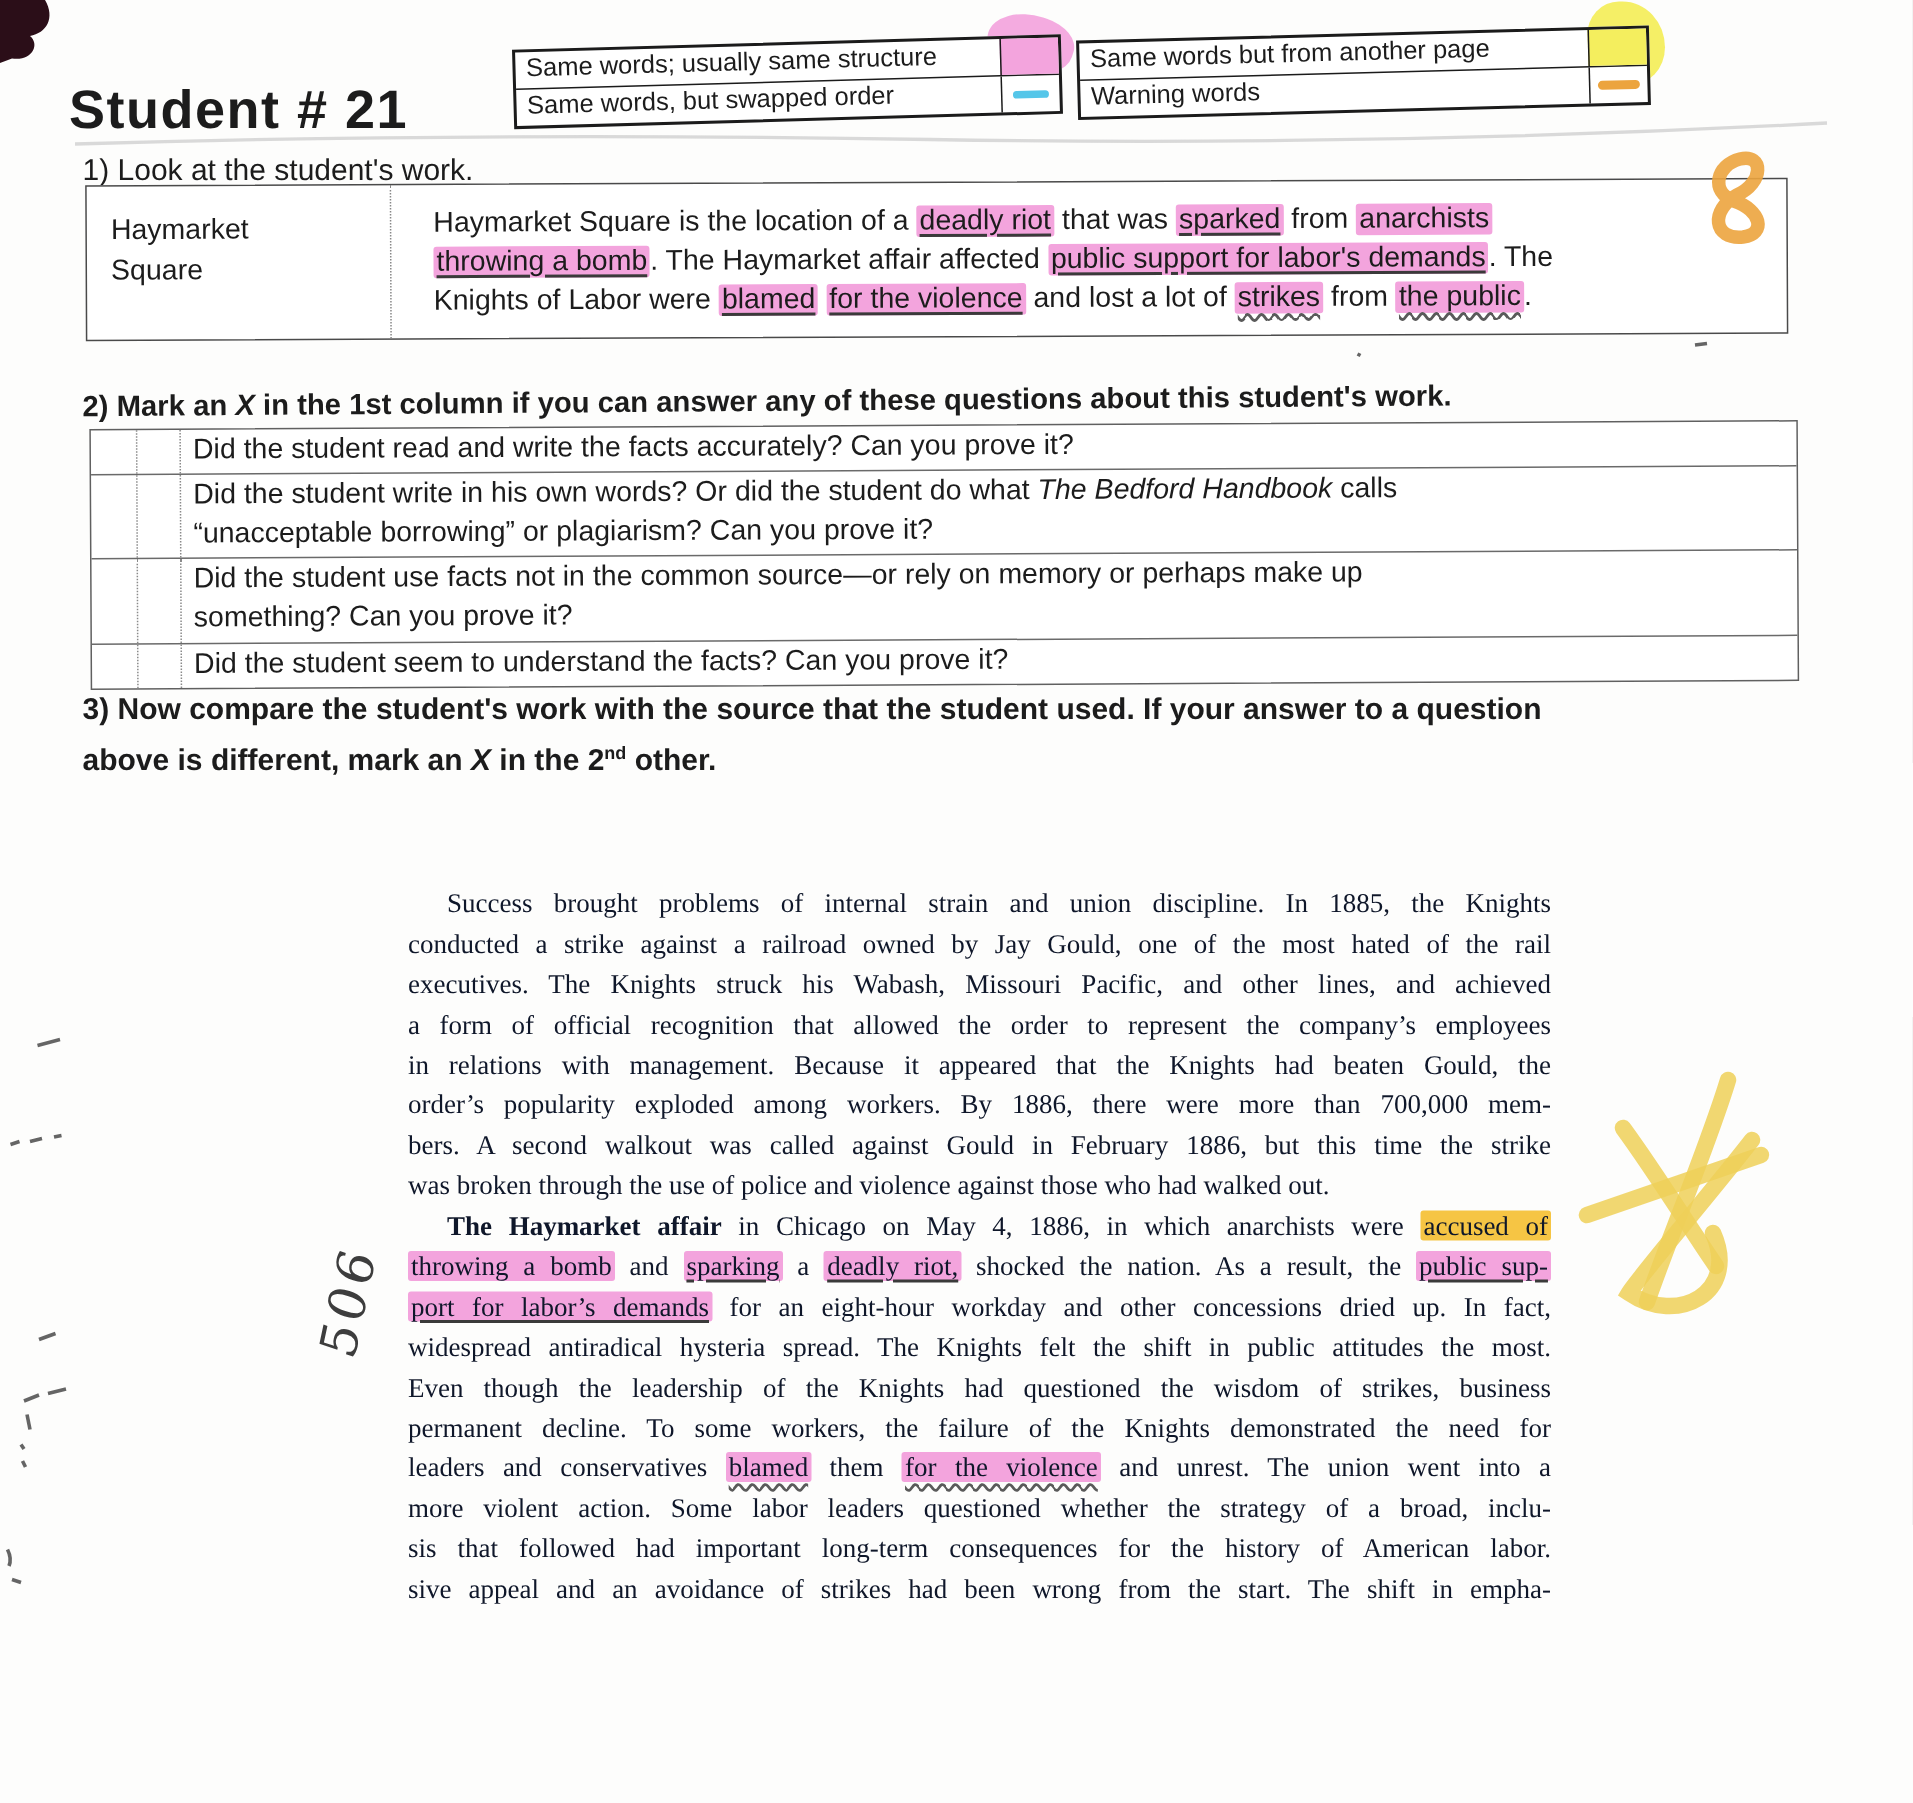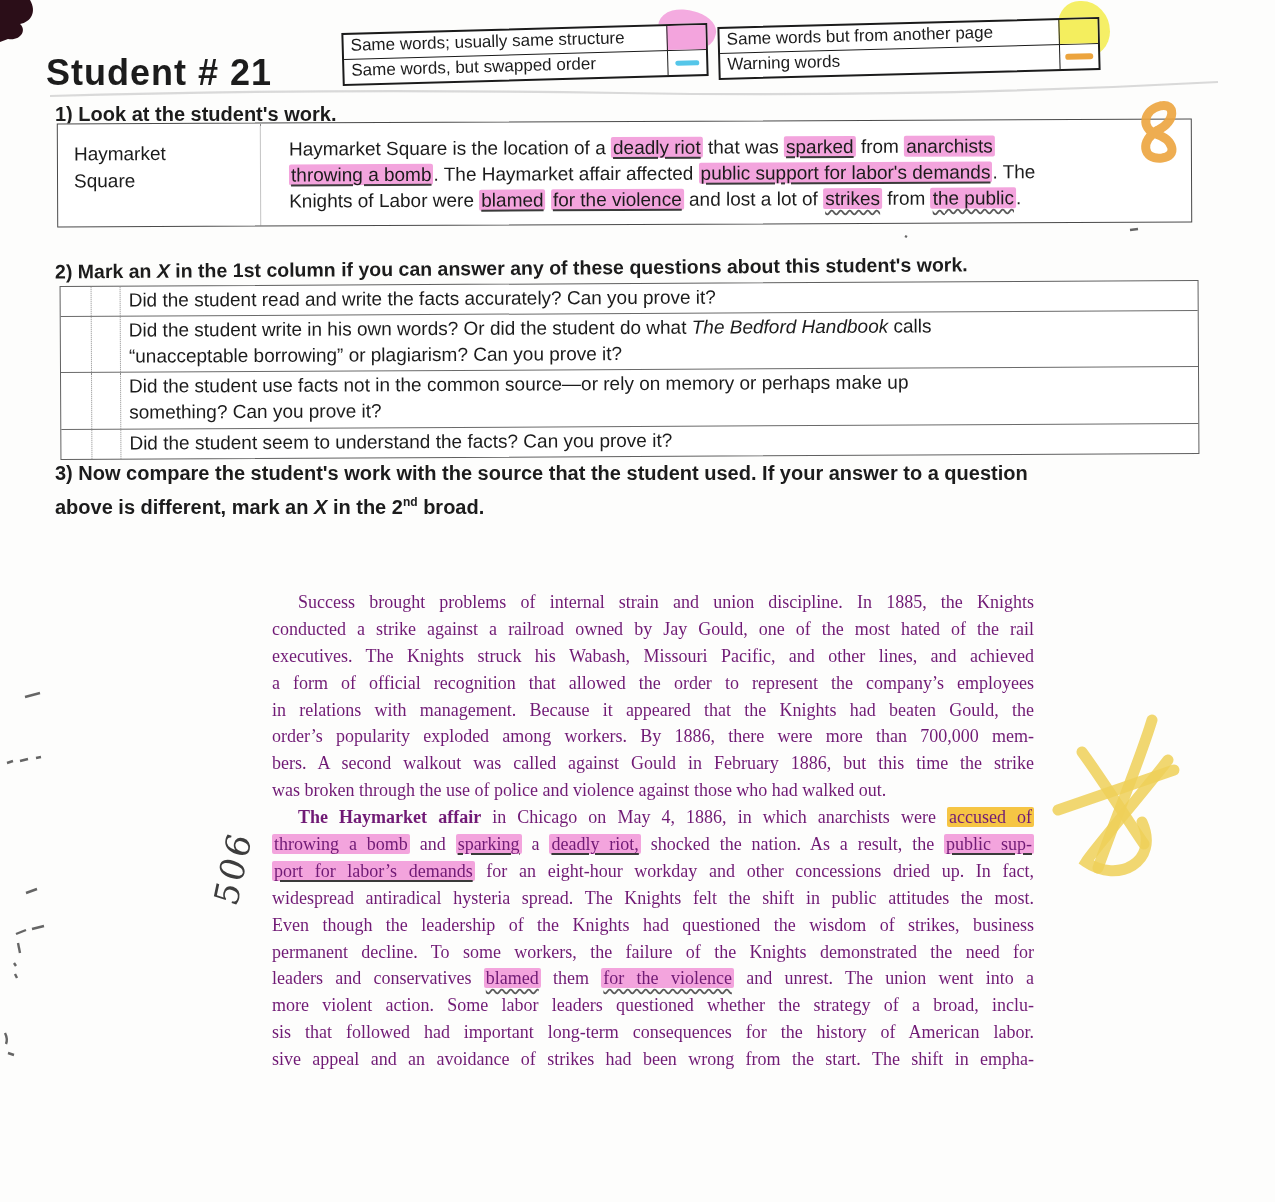--- a/index.html
+++ b/index.html
@@ -26,21 +26,21 @@
   .sw-pink-fill{background:var(--pink);}
   .sw-yellow-fill{background:var(--yellow);}
   .dash-blue{width:24px;height:5px;border-radius:3px;background:var(--blue);}
   .dash-orange{width:28px;height:6px;border-radius:3px;background:var(--orange);}
   .blob{position:absolute;z-index:2;}
   .blob-pink{left:658px;top:10px;width:58px;height:38px;background:var(--pink);border-radius:60% 45% 55% 50%;transform:rotate(18deg);opacity:.92;}
   .blob-yellow{left:1058px;top:1px;width:52px;height:56px;background:var(--yellow);border-radius:45% 60% 50% 55%;opacity:.95;}
 
   
   .h-title{position:absolute;left:46px;top:52px;font-size:36px;font-weight:bold;letter-spacing:1px;text-align:center;}
-  .h-s1{position:absolute;left:55px;top:103px;font-size:20px;font-weight:bold;}
+  .h-s1{position:absolute;left:55px;top:103px;font-size:20px;font-weight:normal;}
   .h-s2{position:absolute;left:55px;top:256px;width:1145px;font-size:19.5px;font-weight:bold;transform:rotate(-0.45deg);white-space:nowrap;}
   .h-s3{position:absolute;left:55px;top:459px;width:1160px;font-size:20px;font-weight:bold;line-height:29px;}
 
   
   .workbox{position:absolute;left:57px;top:121px;width:1133px;height:102px;border:1.6px solid #4a4a4a;
            display:flex;transform:rotate(-0.25deg);background:#fff;}
   .workbox-source{width:186px;border-right:1.5px dotted #888;padding:16px 0 0 16px;font-size:19px;line-height:27px;}
   .workbox-text{flex:1;padding:13px 8px 0 28px;font-size:19px;line-height:26px;}
 
   
@@ -51,21 +51,21 @@
   .qcell.m1{width:30px;}
   .qcell.m2{width:28px;}
   .qtext{flex:1;padding:1px 8px 2px;font-size:19px;line-height:26px;}
   .qrow.r1{min-height:28px;}
   .qrow.r2{min-height:54px;}
   .qrow.r3{min-height:56px;}
   .qrow.r4{min-height:27px;}
 
   
   .passage{position:absolute;left:272px;top:589px;width:762px;font-family:"Liberation Serif",serif;
-           font-size:18px;color:#701a75;}
+           font-size:18px;color:#0f172a;}
   .pline{height:26.9px;line-height:26.9px;text-align:justify;text-align-last:justify;}
   .pline.nojust{text-align-last:left;}
   .pline.ind{text-indent:26px;}
 
   
   .hand-number{position:absolute;left:196px;top:848px;font-family:"DejaVu Serif",serif;font-size:34px;color:#3d3d3d;
                transform:rotate(-78deg) skewX(-6deg);letter-spacing:3px;}
   svg.overlay{position:absolute;left:0;top:0;pointer-events:none;z-index:4;}
   .star-stroke{fill:none;stroke:var(--star);stroke-width:11;stroke-linecap:round;opacity:.85;}
   .orange-stroke{fill:none;stroke:var(--orange);stroke-width:9;stroke-linecap:round;opacity:.9;}
@@ -142,21 +142,21 @@
     </div>
     <div class="qrow r4">
       <div class="qcell m1"></div>
       <div class="qcell m2"></div>
       <div class="qtext"><span>Did the student seem to understand the facts? Can you prove it?</span></div>
     </div>
   </div>
 
   <div class="h-s3">
     <div><span>3) Now compare the student's work with the source that the student used. If your answer to a question</span></div>
-    <div><span>above is different, mark an </span><span class="i">X</span><span> in the 2</span><span class="sup">nd</span><span> broad.</span></div>
+    <div><span>above is different, mark an </span><span class="i">X</span><span> in the 2</span><span class="sup">nd</span><span> other.</span></div>
   </div>
 
   <div class="passage">
     <div class="pline ind"><span>Success brought problems of internal strain and union discipline. In 1885, the Knights</span></div>
     <div class="pline"><span>conducted a strike against a railroad owned by Jay Gould, one of the most hated of the rail</span></div>
     <div class="pline"><span>executives. The Knights struck his Wabash, Missouri Pacific, and other lines, and achieved</span></div>
     <div class="pline"><span>a form of official recognition that allowed the order to represent the company’s employees</span></div>
     <div class="pline"><span>in relations with management. Because it appeared that the Knights had beaten Gould, the</span></div>
     <div class="pline"><span>order’s popularity exploded among workers. By 1886, there were more than 700,000 mem-</span></div>
     <div class="pline"><span>bers. A second walkout was called against Gould in February 1886, but this time the strike</span></div>

